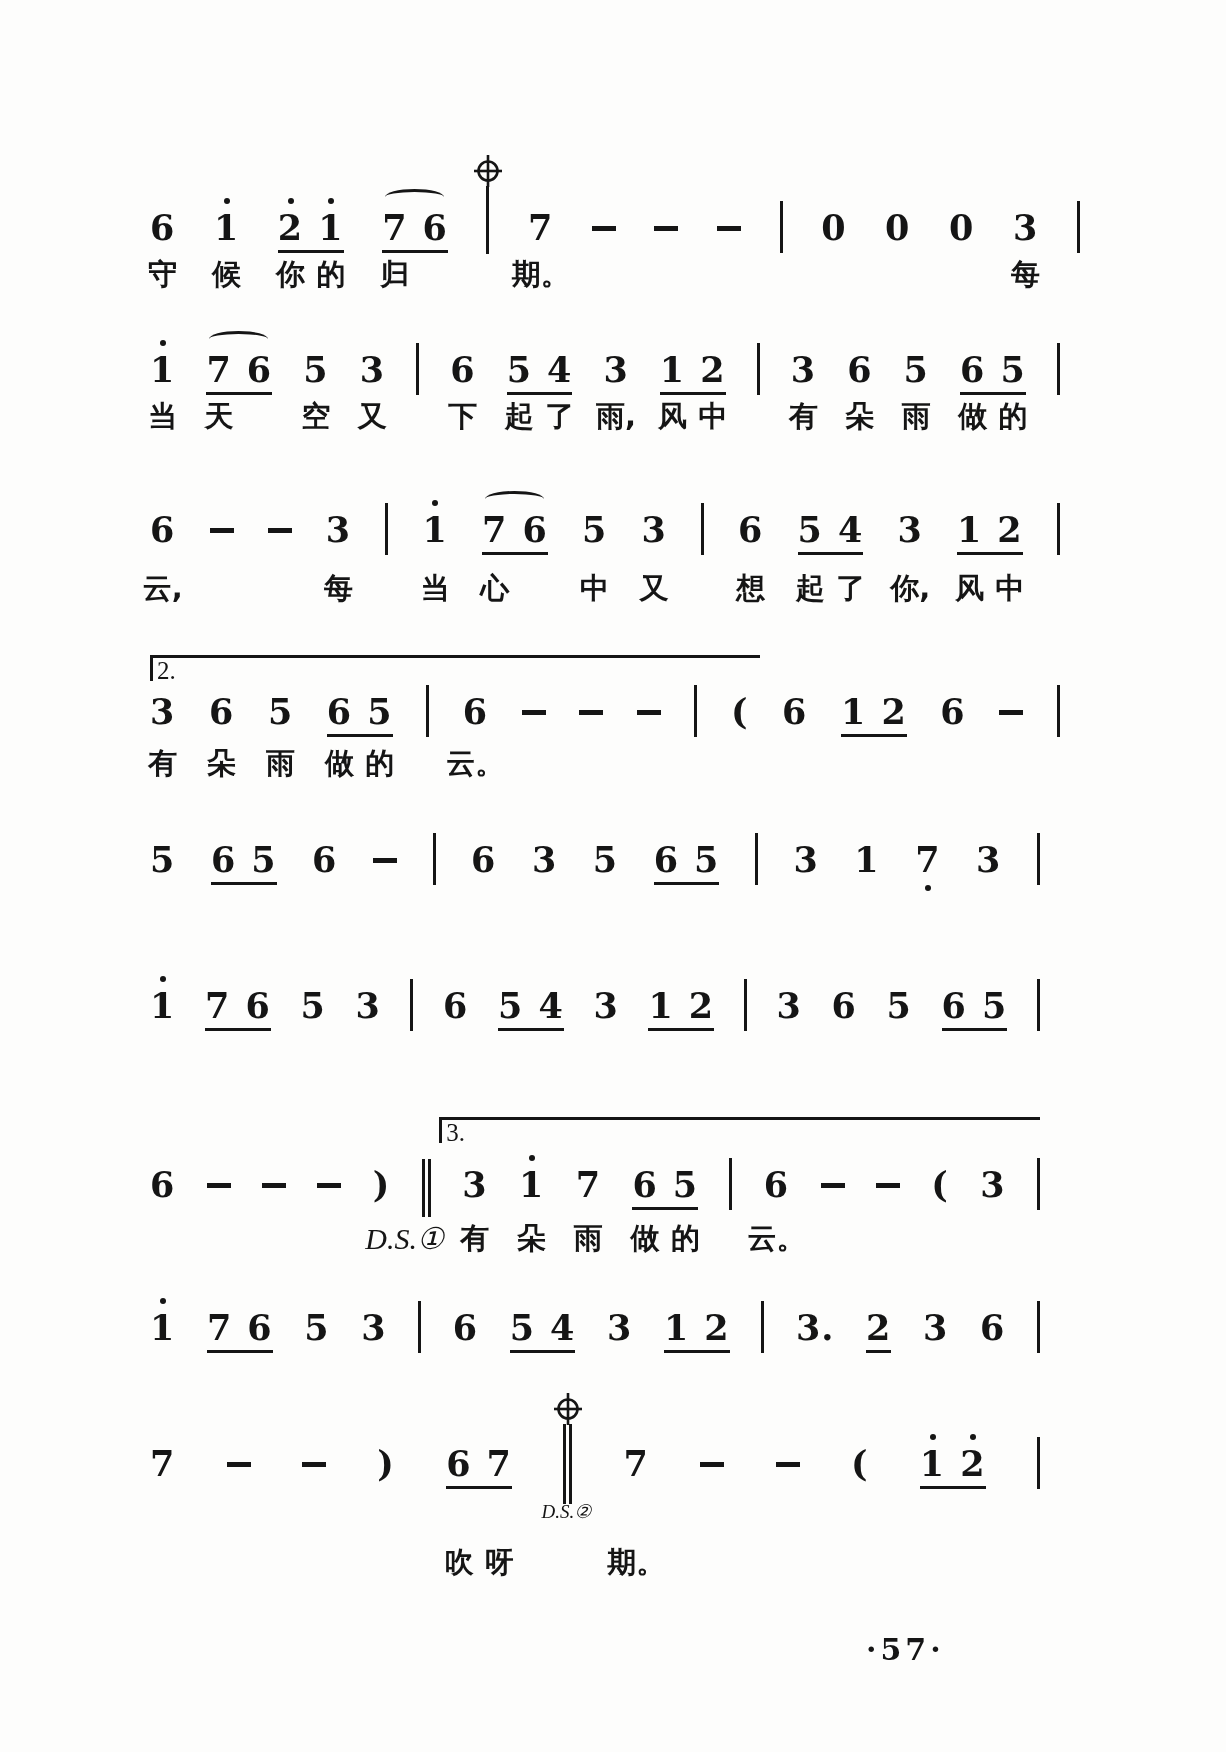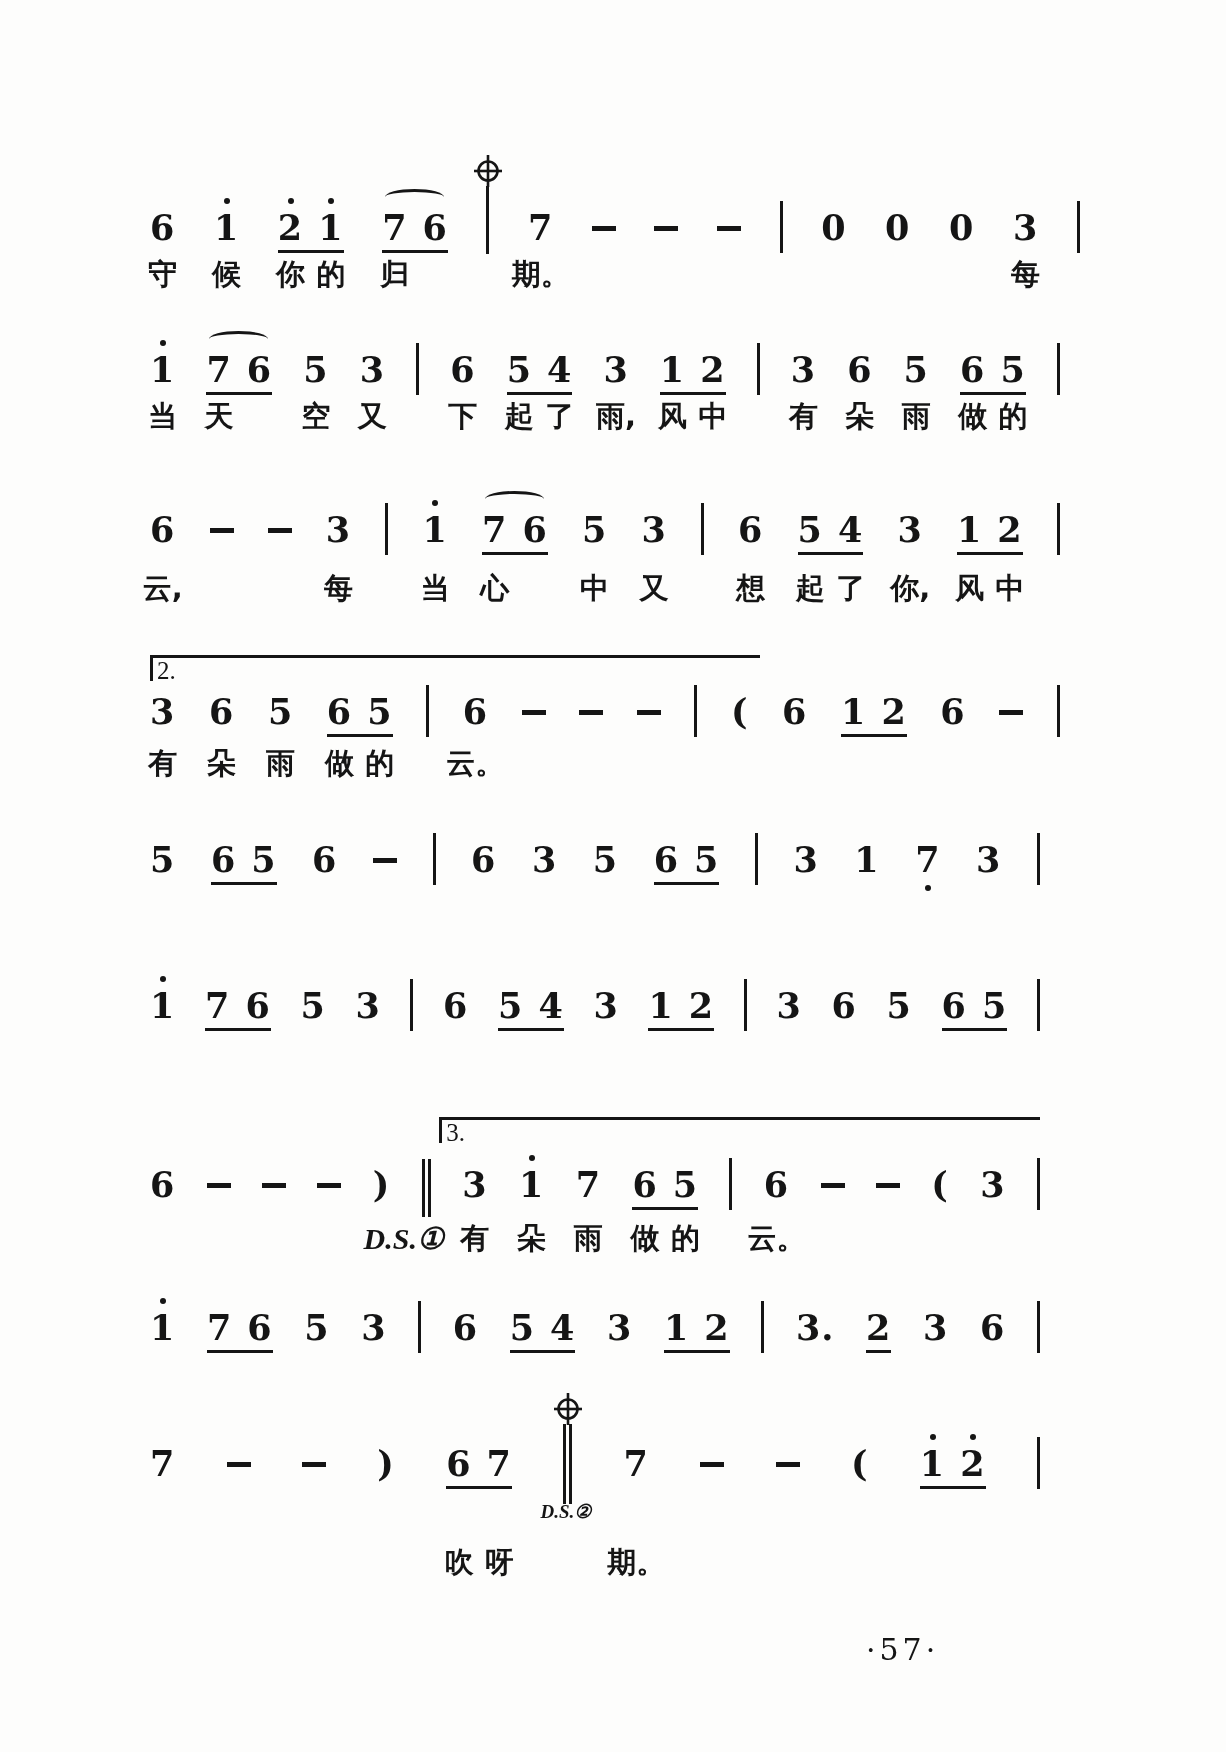--- a/index.html
+++ b/index.html
@@ -50,33 +50,33 @@
   .bar{position:relative;width:3px;height:52px;background:var(--ink);margin-top:-9px}
   .bar.hascoda{height:68px;margin-top:-24px}
   .dbar{
     position:relative;width:9px;height:58px;margin-top:-8px;box-sizing:border-box;
     border-left:3px solid var(--ink);border-right:3px solid var(--ink);
   }
   .dbar.hascoda{height:80px;margin-top:-22px}
   .coda{position:absolute;top:-32px;left:50%;transform:translateX(-50%);line-height:0}
   .dsl{
     position:absolute;white-space:nowrap;
-    font-family:"Liberation Serif",serif;font-style:italic;font-weight:700;font-size:30px;
+    font-family:"Liberation Serif",serif;font-style:italic;font-weight:400;font-size:30px;
   }
   .l7 .dsl{top:62px;right:-16px}
   .l9 .dsl{top:76px;right:-22px;font-size:19px}
   
   .volta{position:absolute;height:26px;border-top:3px solid var(--ink);border-left:3px solid var(--ink);box-sizing:border-box}
   .l4 .volta{left:0;width:67%;top:-39px}
   .l7 .volta{left:32.5%;right:0;top:-50px}
   .vlabel{font-family:"Liberation Serif",serif;font-size:25px;line-height:25px;padding-left:4px;display:inline-block}
   
   .pagenum{
     position:absolute;top:1632px;left:866px;
-    font-family:"DejaVu Serif",serif;font-weight:400;font-size:30px;letter-spacing:4px;
+    font-family:"DejaVu Serif",serif;font-weight:700;font-size:30px;letter-spacing:4px;
   }
 </style>
 </head>
 <body>
 
 <div id="score">
     <div class="noterow l1">
       <span class="note"><span class="ch">6</span><span class="lyr">守</span></span>
       <span class="note"><span class="ch">1</span><span class="dot hi"></span><span class="lyr">候</span></span>
       <span class="group ul">

